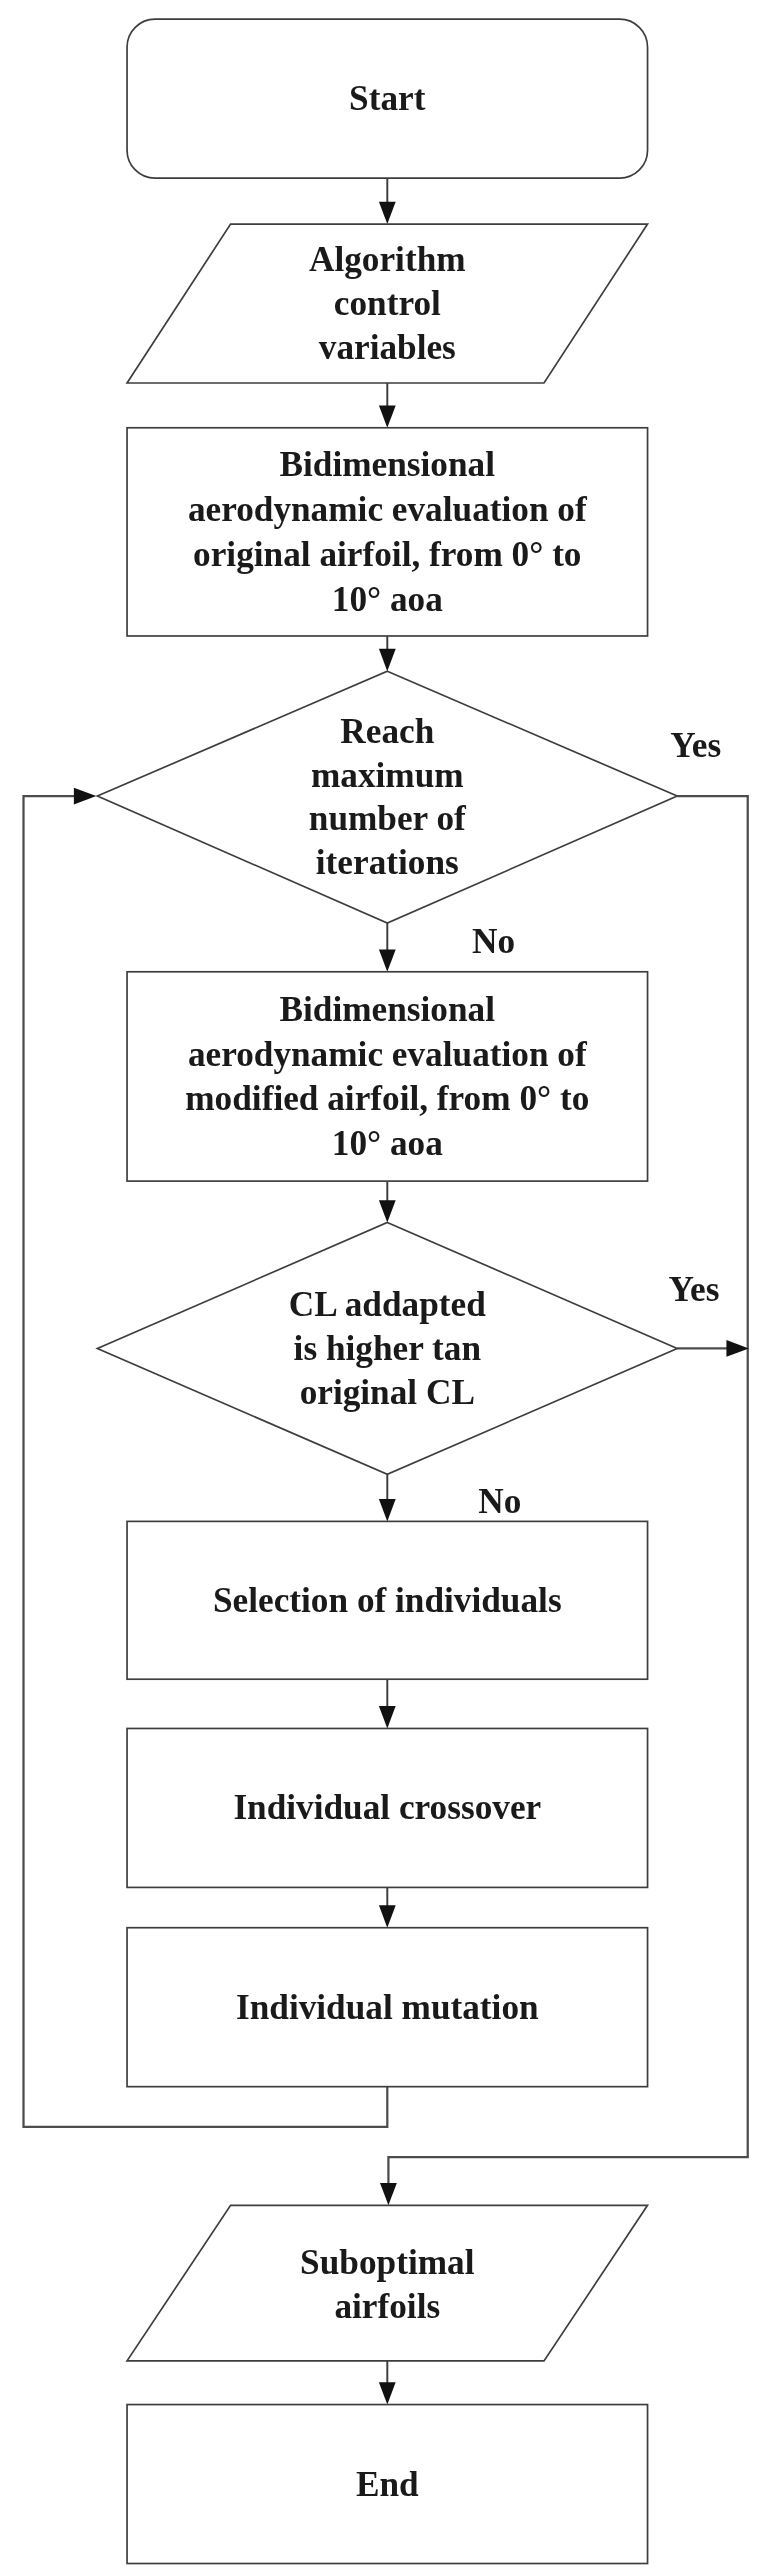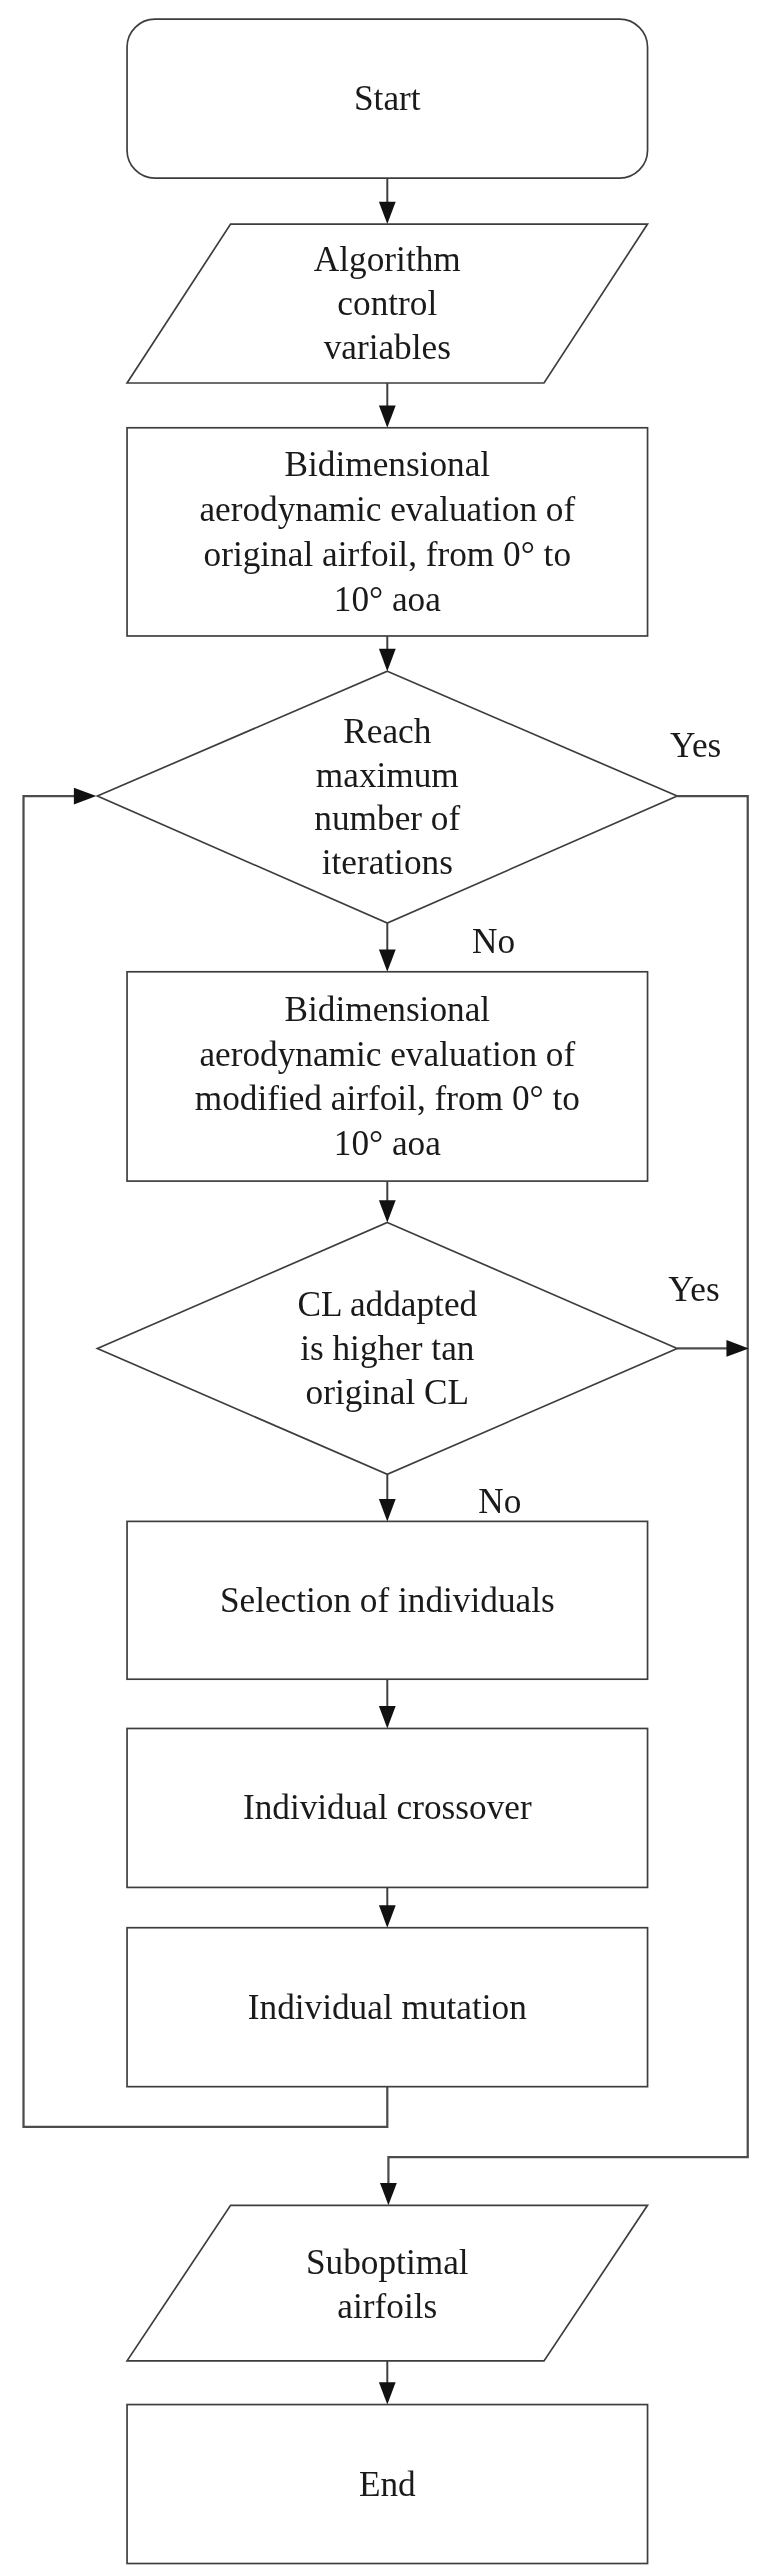--- a/index.html
+++ b/index.html
@@ -3,21 +3,21 @@
 <meta charset="utf-8">
 <style>
   :root{
     --bg:#ffffff; --stroke:#3d3d3d; --text:#1a1a1a; --arrow:#111111;
   }
   html,body{margin:0;padding:0;}
   body{
     width:769px;height:2576px;background:var(--bg);
     font-family:"Liberation Serif", serif;
   }
-  .canvas{position:relative;width:769px;height:2576px;background:var(--bg);}
+  .canvas{position:relative;width:769px;height:2576px;background:var(--bg);font-weight:bold;}
   svg{display:block;}
   .shape{fill:#ffffff;stroke:var(--stroke);stroke-width:3;}
   .edge{fill:none;stroke:var(--stroke);stroke-width:3.5;}
   .edge-thick{fill:none;stroke:#4c4c4c;stroke-width:4;}
   .head{fill:var(--arrow);stroke:none;}
   .t{
     font-family:"Liberation Serif", serif;
     font-size:63px;fill:var(--text);
     text-anchor:middle;dominant-baseline:central;
   }

